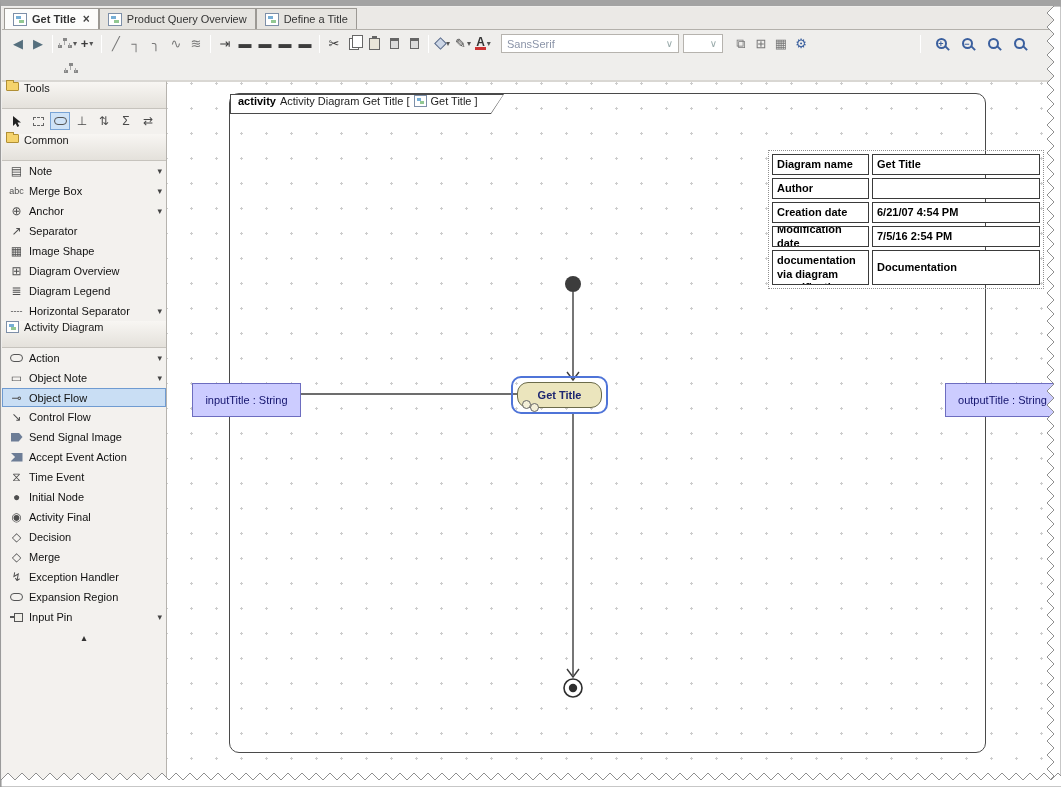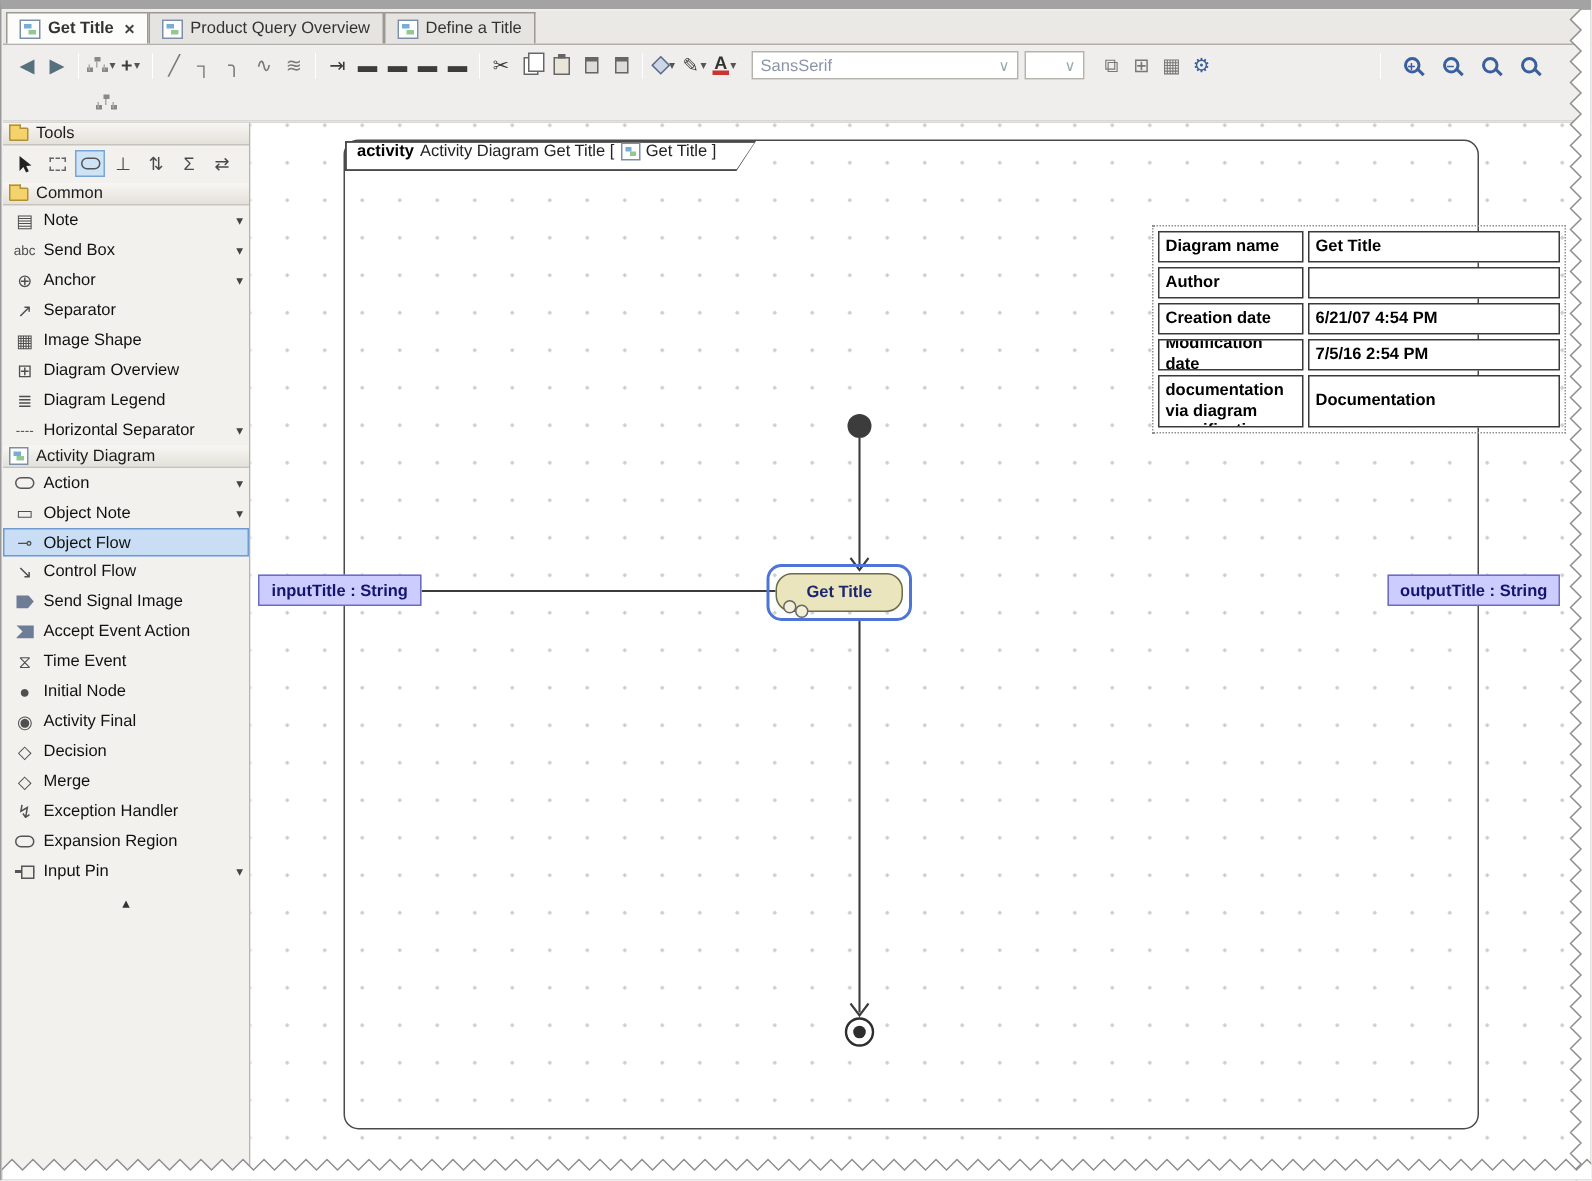--- a/index.html
+++ b/index.html
@@ -51,21 +51,21 @@
   .fontA { font-weight:bold; color:#333; font-size:12px; line-height:10px; border-bottom:3px solid #cc3333; padding:0 1px; }
   .mag { position:relative; width:11px; height:11px; border:2px solid #3a5f9e; border-radius:50%;
          display:flex; align-items:center; justify-content:center; font-size:9px; font-weight:bold; color:#3a5f9e; }
   .mag::after { content:''; position:absolute; width:6px; height:2px; background:#3a5f9e;
                 right:-5px; bottom:-2px; transform:rotate(45deg); }
   .zoomgroup { margin-left:auto; display:flex; align-items:center; gap:6px; padding-right:26px; }
 
   
   .sidebar { position:absolute; left:1px; top:75px; width:165px; bottom:0; background:#f3f1ee;
              border-right:1px solid #b6b3ae; border-top:1px solid #d9d7d3; }
-  .secheader { height:15px; display:flex; align-items:center; gap:5px; padding:0 4px;
+  .secheader { height:27px; display:flex; align-items:flex-start; gap:5px; padding:0 4px;
                background:linear-gradient(#f8f6f3,#e4e1db); border-bottom:1px solid #c6c3bd; color:#1a1a1a; }
   .folder { position:relative; width:13px; height:9px; background:#f5d36c; border:1px solid #b08f35; border-radius:1px; flex:0 0 auto; }
   .folder::before { content:''; position:absolute; left:-1px; top:-3px; width:6px; height:2px; background:#f5d36c; border:1px solid #b08f35; border-bottom:none; }
   .toolsrow { display:flex; gap:2px; padding:3px 3px 4px 4px; }
   .ticon { width:20px; height:18px; display:flex; align-items:center; justify-content:center;
            border:1px solid transparent; color:#4a4a4a; font-size:12px; }
   .ticon.pressed { background:#cfe3f7; border:1px solid #79a4d6; }
   .dashedbox { width:11px; height:9px; border:1px dashed #666; }
   .pill { display:inline-block; width:13px; height:8px; border:1px solid #555; border-radius:5px; background:transparent; }
   .cursor-svg { display:block; }
@@ -99,22 +99,22 @@
   .fh-icon::before { content:''; position:absolute; left:2px; top:2px; width:4px; height:3px; background:#76aed6; }
   .fh-icon::after { content:''; position:absolute; right:2px; bottom:2px; width:4px; height:3px; background:#92c892; }
 
   .infotable { position:absolute; left:538px; top:56px; width:276px; border:1px dotted #8f8f8f; padding:3px;
                display:grid; grid-template-columns:97px 1fr; gap:3px; }
   .cell { border:1px solid #3a3a3a; background:#fff; padding:1px 4px; display:flex; align-items:center;
           line-height:1.25; color:#000; overflow:hidden;font-weight:bold; }
   .cell.h1 { height:21px; }
   .cell.h2 { height:35px; }
 
-  .paramnode { position:absolute; height:21px; background:#ccccff; border:1px solid #6d6dc0;
-               display:flex; align-items:center; justify-content:center; font-weight:bold; color:#14146e; white-space:nowrap; }
+  .paramnode { position:absolute; height:34px; background:#ccccff; border:1px solid #6d6dc0;
+               display:flex; align-items:center; justify-content:center; font-weight:normal; color:#14146e; white-space:nowrap;margin-left:20px; }
   .param-in  { left:5px; top:301px; width:109px; }
   .param-out { left:758px; top:301px; width:115px; }
 
   .selectionbox { position:absolute; left:344px; top:294px; width:97px; height:38px;
                   border:2px solid #4f74d8; border-radius:10px; }
   .action { position:absolute; left:350px; top:300px; width:85px; height:26px; background:#ebe5bd;
             border:1px solid #6b6b4a; border-radius:11px; display:flex; align-items:center; justify-content:center;
             font-weight:bold; color:#1c2670; }
   .pinprev { position:absolute; left:355px; top:318px; width:18px; height:10px; }
   .pinprev::before, .pinprev::after { content:''; position:absolute; width:7px; height:7px; border:1px solid #666;
@@ -304,21 +304,21 @@
       <span class="folder"></span>
       <span>Common</span>
     </div>
     <div class="item">
       <span class="licon">▤</span>
       <span>Note</span>
       <span class="caret">▾</span>
     </div>
     <div class="item">
       <span class="licon tiny">abc</span>
-      <span>Send Box</span>
+      <span>Merge Box</span>
       <span class="caret">▾</span>
     </div>
     <div class="item">
       <span class="licon">⊕</span>
       <span>Anchor</span>
       <span class="caret">▾</span>
     </div>
     <div class="item">
       <span class="licon">↗</span>
       <span>Separator</span>

